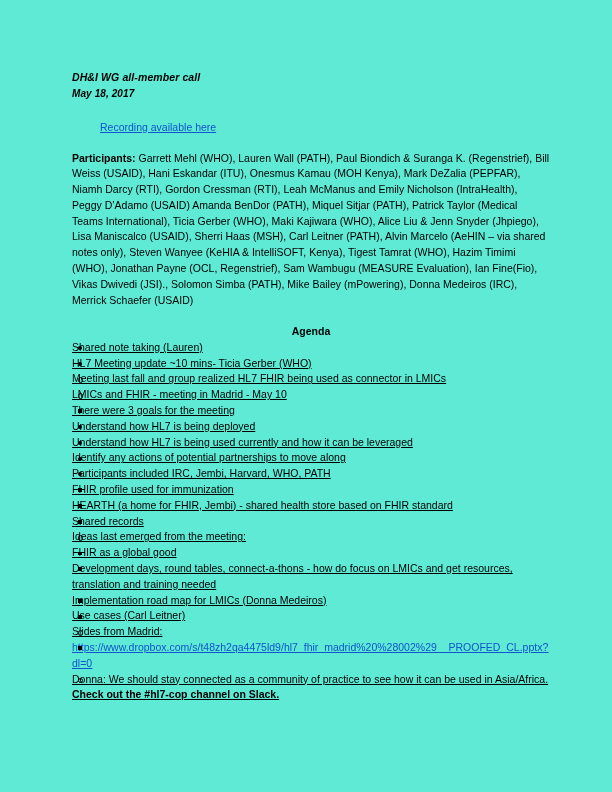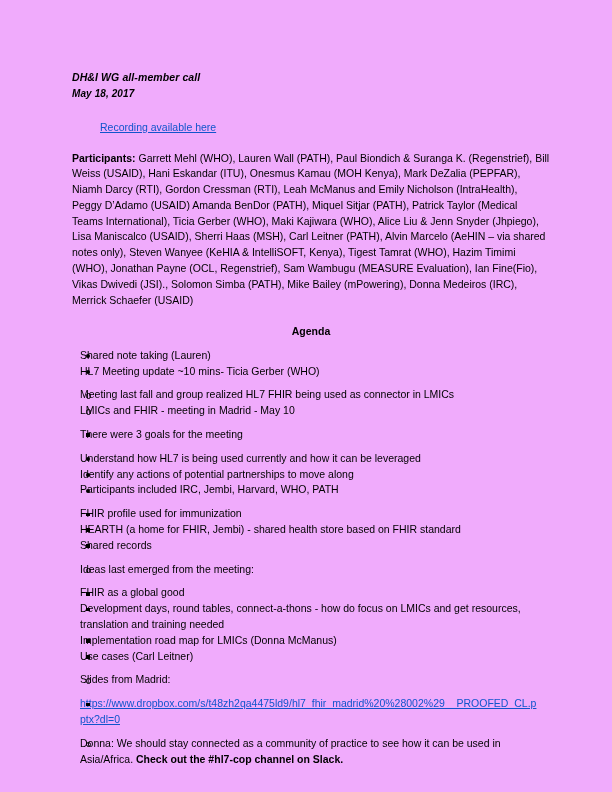--- a/index.html
+++ b/index.html
@@ -13,21 +13,21 @@
     font-family: "Liberation Sans", sans-serif;
     color: #000000;
     -webkit-font-smoothing: antialiased;
   }
   .page {
     position: relative;
     width: 612px;
     height: 792px;
     box-sizing: border-box;
     padding: 70px 62px 0 72px;
-    background: #f0abfc;
+    background: #5eead4;
     overflow: hidden;
   }
   .doc-title {
     font-size: 10.5px;
     font-weight: bold;
     font-style: italic;
     line-height: 15.5px;
     letter-spacing: 0.1px;
   }
   .doc-date {
@@ -57,23 +57,24 @@
   .para b {
     font-weight: bold;
   }
   .section-head {
     font-size: 10.5px;
     font-weight: bold;
     line-height: 15.8px;
     text-align: center;
   }
   ul.lvl {
-    margin: 8px;
+    margin: 0;
     padding: 0;
     list-style: none;
+    text-decoration: underline;
   }
   ul.lvl > li {
     position: relative;
     font-size: 10.5px;
     line-height: 15.8px;
     padding-left: 0;
   }
   
   .l1 { margin-left: 36px; }
   .l2 { margin-left: 36px; }
@@ -155,39 +156,40 @@
   <ul class="lvl l2">
     <li class="bullet-circle">Meeting last fall and group realized HL7 FHIR being used as connector in LMICs</li>
     <li class="bullet-circle">LMICs and FHIR - meeting in Madrid - May 10</li>
   </ul>
 
   <ul class="lvl l3">
     <li class="bullet-square">There were 3 goals for the meeting</li>
   </ul>
 
   <ul class="lvl l4">
+    <li class="bullet-disc">Understand how HL7 is being deployed</li>
     <li class="bullet-disc">Understand how HL7 is being used currently and how it can be leveraged</li>
     <li class="bullet-disc">Identify any actions of potential partnerships to move along</li>
     <li class="bullet-disc">Participants included IRC, Jembi, Harvard, WHO, PATH</li>
   </ul>
 
   <ul class="lvl l3">
     <li class="bullet-square">FHIR profile used for immunization</li>
     <li class="bullet-square">HEARTH (a home for FHIR, Jembi) - shared health store based on FHIR standard</li>
     <li class="bullet-square">Shared records</li>
   </ul>
 
   <ul class="lvl l2">
     <li class="bullet-circle">Ideas last emerged from the meeting:</li>
   </ul>
 
   <ul class="lvl l3">
     <li class="bullet-square">FHIR as a global good</li>
     <li class="bullet-square">Development days, round tables, connect-a-thons - how do focus on LMICs and get resources, translation and training needed</li>
-    <li class="bullet-square">Implementation road map for LMICs (Donna McManus)</li>
+    <li class="bullet-square">Implementation road map for LMICs (Donna Medeiros)</li>
     <li class="bullet-square">Use cases (Carl Leitner)</li>
   </ul>
 
   <ul class="lvl l2">
     <li class="bullet-circle">Slides from Madrid:</li>
   </ul>
 
   <ul class="lvl l3">
     <li class="bullet-square"><span class="url-link">https://www.dropbox.com/s/t48zh2qa4475ld9/hl7_fhir_madrid%20%28002%29__PROOFED_CL.pptx?dl=0</span></li>
   </ul>

